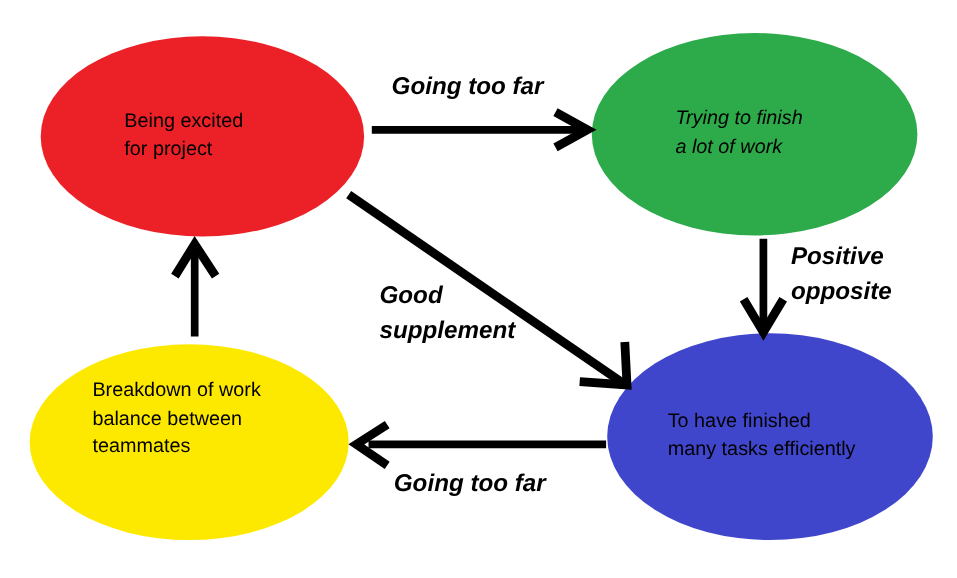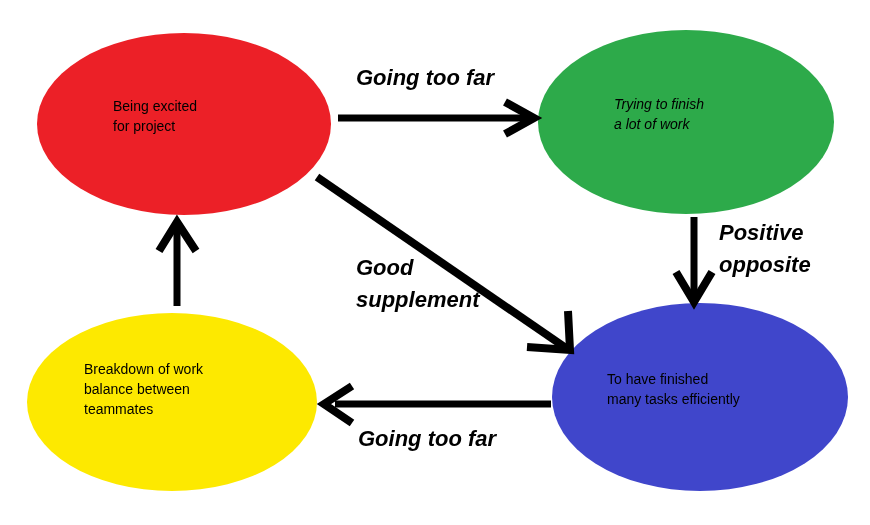--- a/index.html
+++ b/index.html
@@ -21,21 +21,21 @@
     position: absolute;
     left: 0;
     top: 0;
     width: 870px;
     height: 525px;
   }
   .node-label {
     position: absolute;
     color: #000000;
     font-family: "Liberation Sans", sans-serif;
-    font-size: 14px;
+    font-size: 18px;
     line-height: 1.42;
     text-align: left;
     white-space: pre-line;
     pointer-events: none;
   }
   .edge-label {
     position: absolute;
     color: #000000;
     font-family: "Liberation Sans", sans-serif;
     font-style: italic;
@@ -86,31 +86,31 @@
     </g>
 
   </svg>
 
   <div class="node-label" style="left:113px; top:97px;">Being excited
 for project</div>
 
   <div class="node-label" style="left:614px; top:95px;font-style:italic;">Trying to finish
 a lot of work</div>
 
-  <div class="node-label" style="left:84px; top:360px;">Breakdown of work
+  <div class="node-label" style="left:84px; top:342px;">Breakdown of work
 balance between
 teammates</div>
 
   <div class="node-label" style="left:607px; top:370px;">To have finished
 many tasks efficiently</div>
 
   <div class="edge-label" style="left:356px; top:62px;">Going too far</div>
 
   <div class="edge-label" style="left:719px; top:217px;">Positive
 opposite</div>
 
   <div class="edge-label" style="left:358px; top:423px;">Going too far</div>
 
 
-  <div class="edge-label" style="left:356px; top:252px;">Good
+  <div class="edge-label" style="left:345px; top:252px;">Good
 supplement</div>
 
 </div>
 
 </body></html>

